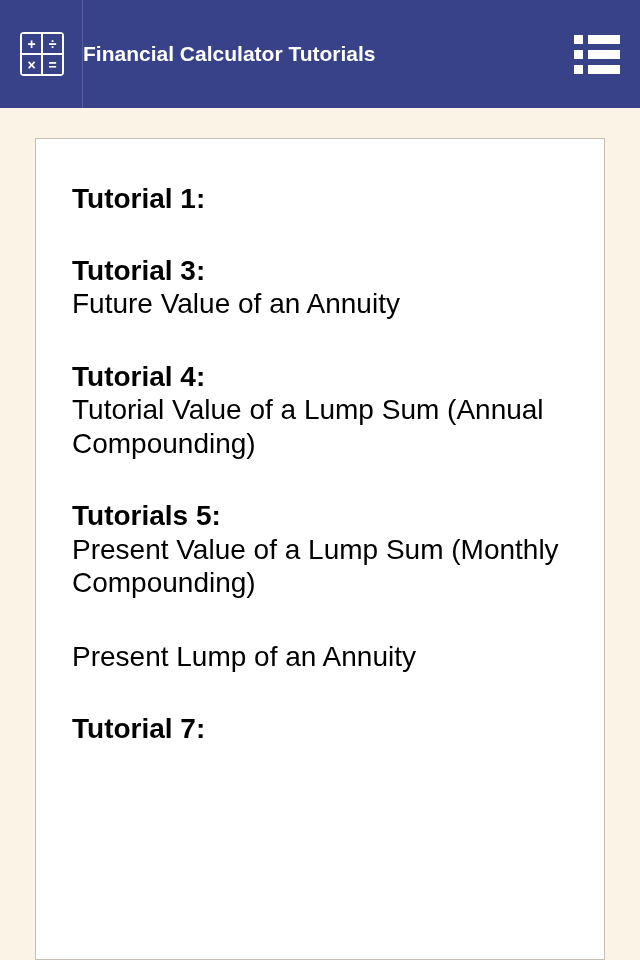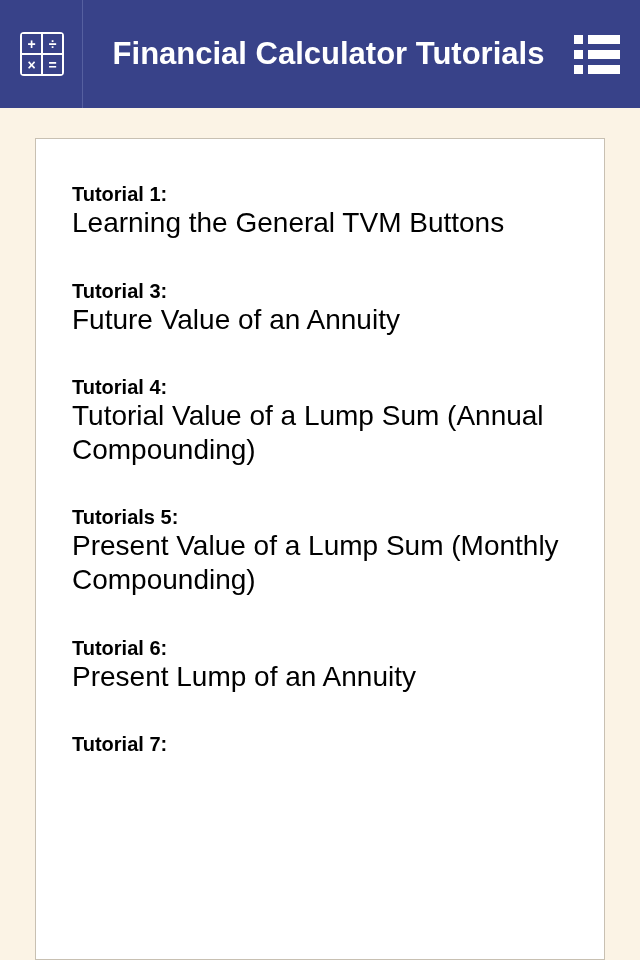--- a/index.html
+++ b/index.html
@@ -47,22 +47,21 @@
       align-items: center;
       justify-content: center;
       color: #fff;
       font-size: 14px;
       font-weight: bold;
       line-height: 1;
     }
     .title {
       color: #fff;
       font-weight: bold;
-      font-size: 31px;
-      text-align: center;
+      font-size: 21px;
       line-height: 1.2;
       flex: 1;
     }
     .list-icon {
       display: flex;
       flex-direction: column;
       gap: 6px;
     }
     .list-row {
       display: flex;
@@ -89,21 +88,21 @@
       padding: 44px 36px 20px 36px;
       height: 100%;
       overflow: hidden;
     }
     .tutorial-item {
       margin-bottom: 40px;
       color: #000;
     }
     .tutorial-heading {
       font-weight: bold;
-      font-size: 20px;
+      font-size: 28px;
       line-height: 1.15;
     }
     .tutorial-desc {
       font-size: 28px;
       line-height: 1.2;
     }
   </style>
 </head>
 <body>
 
@@ -130,36 +129,34 @@
       <div class="list-dot"></div>
       <div class="list-bar"></div>
     </div>
   </div>
 </div>
 
 <div class="content-area">
   <div class="card">
     <div class="tutorial-item">
       <div class="tutorial-heading">Tutorial 1:</div>
-      <div class="tutorial-desc">Learning the General TVM Buttons</div>
     </div>
     <div class="tutorial-item">
       <div class="tutorial-heading">Tutorial 3:</div>
       <div class="tutorial-desc">Future Value of an Annuity</div>
     </div>
     <div class="tutorial-item">
       <div class="tutorial-heading">Tutorial 4:</div>
       <div class="tutorial-desc">Tutorial Value of a Lump Sum (Annual Compounding)</div>
     </div>
     <div class="tutorial-item">
       <div class="tutorial-heading">Tutorials 5:</div>
       <div class="tutorial-desc">Present Value of a Lump Sum (Monthly Compounding)</div>
     </div>
     <div class="tutorial-item">
-      <div class="tutorial-heading">Tutorial 6:</div>
       <div class="tutorial-desc">Present Lump of an Annuity</div>
     </div>
     <div class="tutorial-item">
       <div class="tutorial-heading">Tutorial 7:</div>
       <div class="tutorial-desc"></div>
     </div>
   </div>
 </div>
 
 </body></html>

